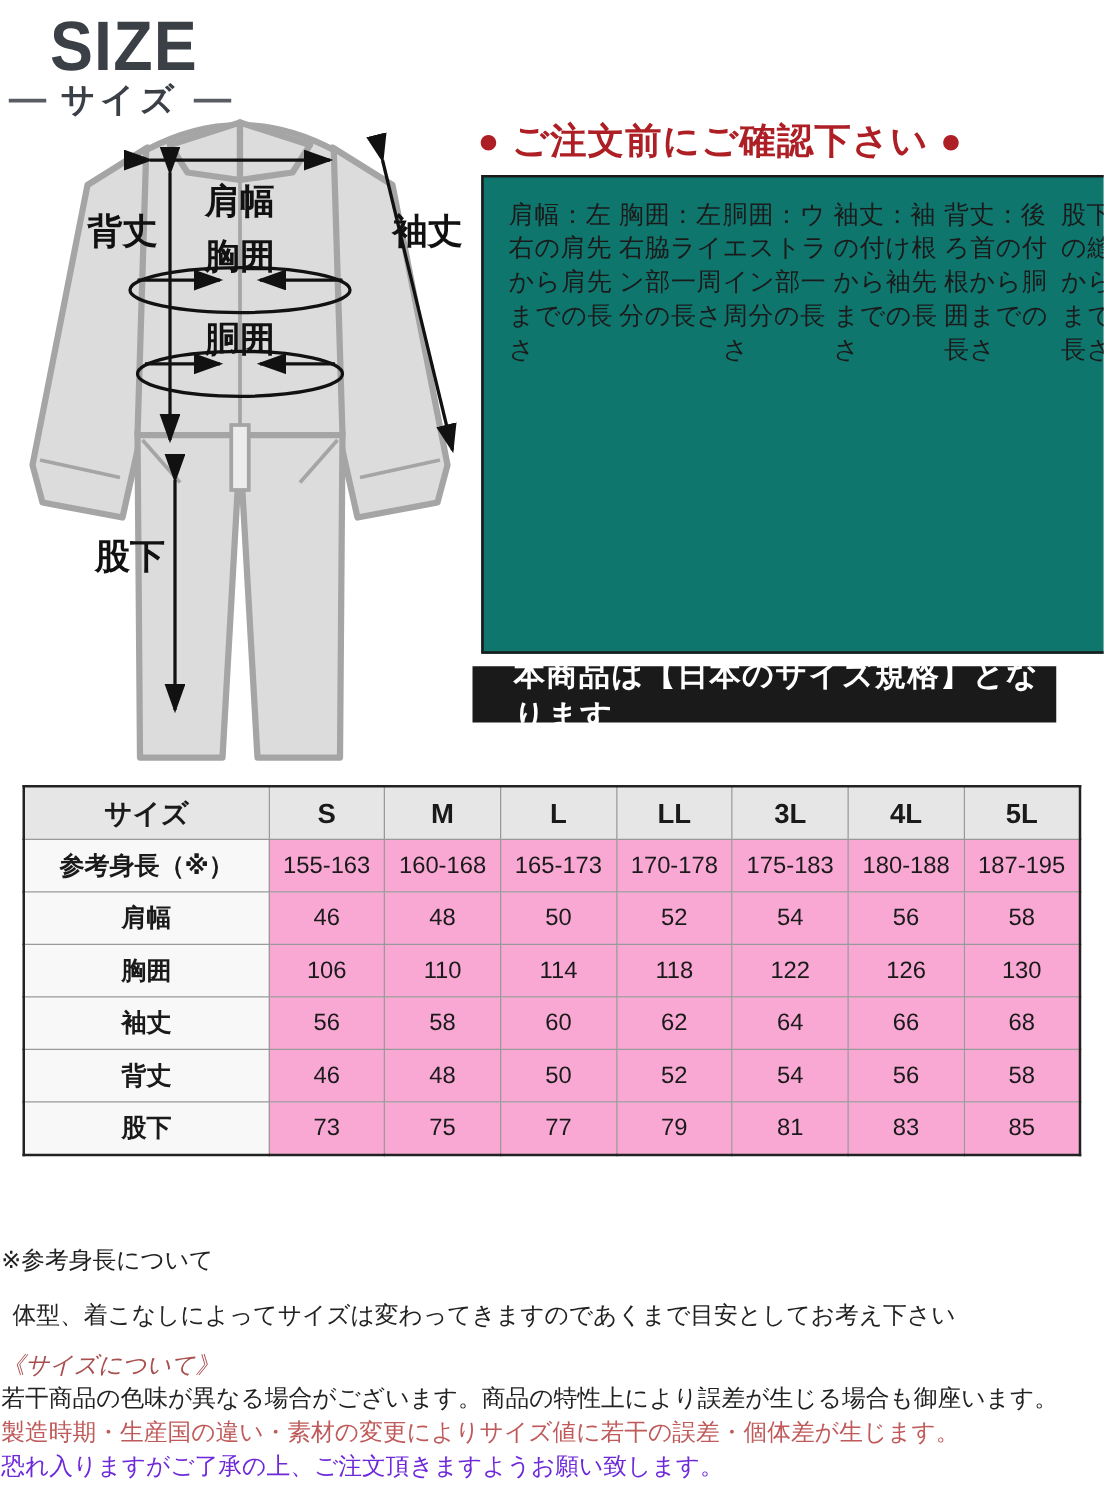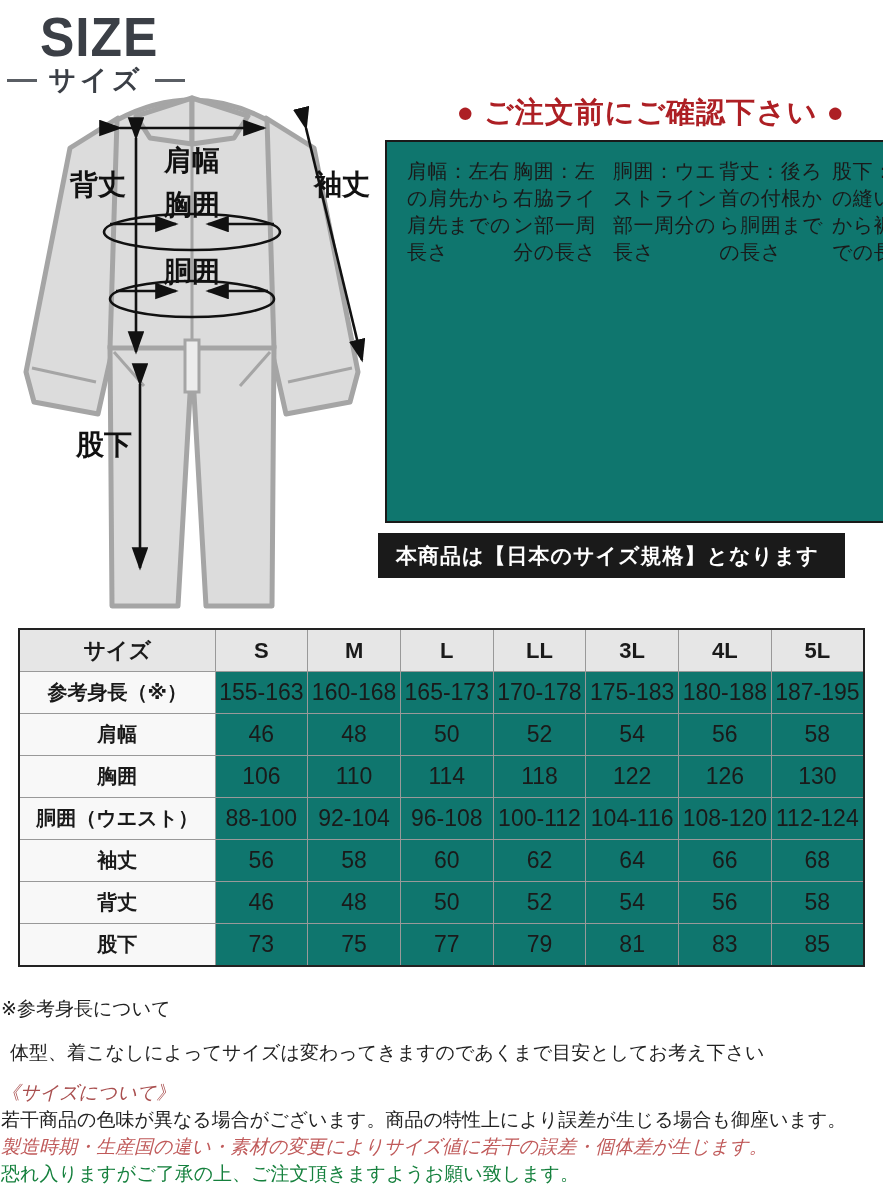--- a/index.html
+++ b/index.html
@@ -20,55 +20,55 @@
   .dash{width:30px;height:3px;background:#5a5e64;}
   
   .diagram{position:absolute;left:12px;top:84px;width:366px;height:536px;}
   .diagram svg{width:100%;height:100%;}
   .garment{fill:#dcdcdc;stroke:#a5a5a5;stroke-width:5;stroke-linejoin:round;}
   .garment-thin{fill:none;stroke:#a5a5a5;stroke-width:3;}
   .measure{stroke:#111;stroke-width:2.6;fill:none;}
   .mlabel{font-family:"Liberation Sans","DejaVu Sans",sans-serif;font-size:28px;font-weight:700;fill:#111;}
   
   .confirm-title{
-    position:absolute;left:382px;top:93px;width:463px;text-align:right;
+    position:absolute;left:382px;top:93px;width:463px;text-align:left;
     font-size:29px;font-weight:700;color:#ad1f24;letter-spacing:1px;
   }
   .confirm-box{
     position:absolute;left:385px;top:140px;width:549px;height:383px;
     border:2px solid #1a1a1a;background:#0f766e;display:flex;
     justify-content:space-around;padding:16px 0 16px 20px;box-sizing:border-box;
   }
   .def-line{font-size:20px;color:#1a1a1a;letter-spacing:.5px;}
   
   .jp-standard-bar{
     position:absolute;left:378px;top:533px;width:467px;height:45px;background:#1a1a1a;
-    color:#fff;font-size:21px;font-weight:700;display:flex;align-items:center;
-    padding-left:18px;box-sizing:border-box;letter-spacing:1px;
+    color:#fff;font-size:25px;font-weight:700;display:flex;align-items:center;
+    padding-left:33px;box-sizing:border-box;letter-spacing:1px;
   }
   
   .size-table{
     position:absolute;left:18px;top:628px;width:847px;border-collapse:collapse;
     border:2px solid #222;table-layout:fixed;
   }
   .size-table col.label-col{width:196px;}
   .size-table th,.size-table td{
     border:1px solid #999;text-align:center;vertical-align:middle;height:41px;
     font-size:19px;padding:0;
   }
   .size-table thead th{background:#e6e6e6;font-size:22px;font-weight:700;}
   .size-table tbody th{background:#f8f8f8;font-weight:700;font-size:20px;margin-left:36px;}
-  .size-table tbody td{background:#0f766e;font-weight:400;font-size:23px;}
+  .size-table tbody td{background:#f9a8d4;font-weight:400;font-size:19px;}
   
   .notes{position:absolute;left:1px;top:995px;width:850px;font-size:19px;line-height:27px;}
   .note-black{color:#222;}
   .note-indent{padding-left:9px;margin-top:17px;}
   .note-head-red{color:#a94f4f;margin-top:13px;font-style:italic;}
-  .note-red{color:#c05a5a;font-style:italic;}
-  .note-red-bright{color:#15803d;}
+  .note-red{color:#c05a5a;}
+  .note-red-bright{color:#6d28d9;}
 </style>
 </head>
 <body>
 
 <div class="page">
 
   <div class="size-title">SIZE</div>
   <div class="size-subtitle">
     <span class="dash"></span>
     <span class="txt">サイズ</span>
@@ -119,20 +119,21 @@
       <text class="mlabel" x="180" y="197" text-anchor="middle">胴囲</text>
       <text class="mlabel" x="92" y="370" text-anchor="middle">股下</text>
     </svg>
   </div>
 
   <div class="confirm-title">● ご注文前にご確認下さい ●</div>
   <div class="confirm-box">
     <div class="def-line">肩幅：左右の肩先から肩先までの長さ</div>
     <div class="def-line">胸囲：左右脇ライン部一周分の長さ</div>
     <div class="def-line">胴囲：ウエストライン部一周分の長さ</div>
+    <div class="def-line">袖丈：袖の付け根から袖先までの長さ</div>
     <div class="def-line">背丈：後ろ首の付根から胴囲までの長さ</div>
     <div class="def-line">股下：股の縫い目から裾までの長さ</div>
   </div>
 
   <div class="jp-standard-bar">本商品は【日本のサイズ規格】となります</div>
 
   <table class="size-table">
     <colgroup>
         <col class="label-col">
         <col>
@@ -180,30 +181,20 @@
         <th>胸囲</th>
         <td>106</td>
         <td>110</td>
         <td>114</td>
         <td>118</td>
         <td>122</td>
         <td>126</td>
         <td>130</td>
       </tr>
       <tr>
-        <th>胴囲（ウエスト）</th>
-        <td>88-100</td>
-        <td>92-104</td>
-        <td>96-108</td>
-        <td>100-112</td>
-        <td>104-116</td>
-        <td>108-120</td>
-        <td>112-124</td>
-      </tr>
-      <tr>
         <th>袖丈</th>
         <td>56</td>
         <td>58</td>
         <td>60</td>
         <td>62</td>
         <td>64</td>
         <td>66</td>
         <td>68</td>
       </tr>
       <tr>

